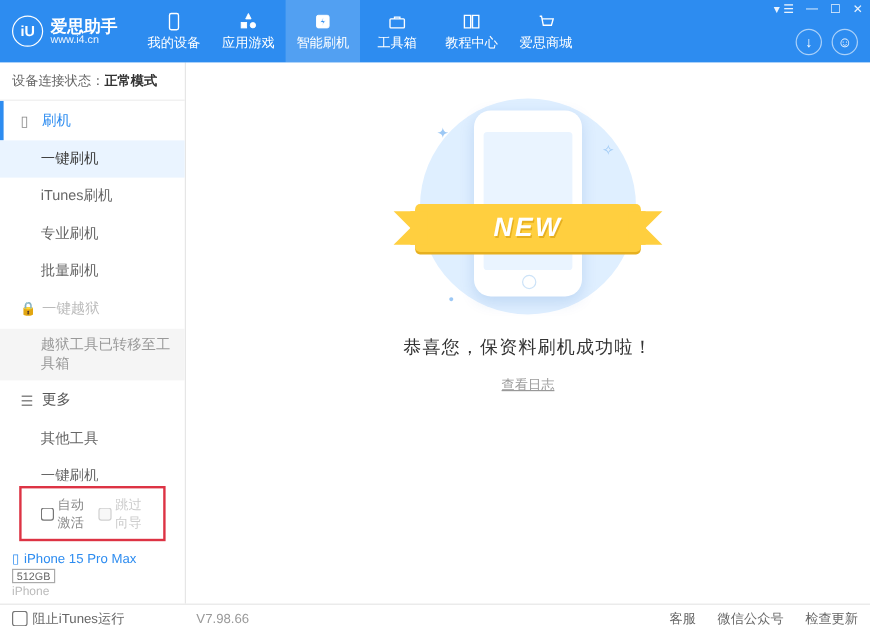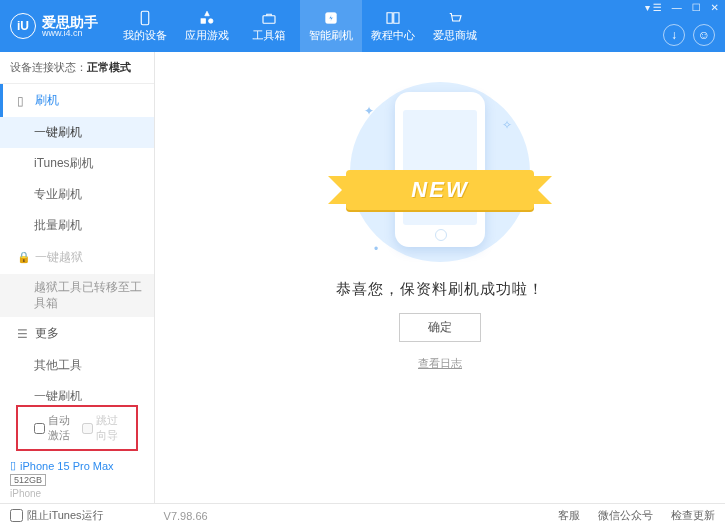--- a/index.html
+++ b/index.html
@@ -94,37 +94,37 @@
     <div class="nav-tab">
         <span class="nav-icon">
           <svg viewBox="0 0 24 24">
             <path d="M12 3l3 6h-6z" fill="#fff"></path>
             <rect x="4" y="13" width="6" height="6" fill="#fff"></rect>
             <circle cx="17" cy="16" r="3" fill="#fff"></circle>
           </svg>
         </span>
         <span>应用游戏</span>
       </div>
+    <div class="nav-tab active">
+        <span class="nav-icon">
+          <svg viewBox="0 0 24 24">
+            <rect x="5" y="5" width="14" height="14" rx="2" fill="#fff"></rect>
+            <path d="M13 7l-4 6h3l-1 4 4-6h-3z" fill="#2d8cf0"></path>
+          </svg>
+        </span>
+        <span>智能刷机</span>
+      </div>
     <div class="nav-tab">
         <span class="nav-icon">
           <svg viewBox="0 0 24 24">
             <rect x="4" y="9" width="16" height="10" rx="1" fill="none" stroke-width="1.5"></rect>
             <path d="M9 9V7h6v2" fill="none" stroke-width="1.5"></path>
           </svg>
         </span>
         <span>工具箱</span>
-      </div>
-    <div class="nav-tab active">
-        <span class="nav-icon">
-          <svg viewBox="0 0 24 24">
-            <rect x="5" y="5" width="14" height="14" rx="2" fill="#fff"></rect>
-            <path d="M13 7l-4 6h3l-1 4 4-6h-3z" fill="#2d8cf0"></path>
-          </svg>
-        </span>
-        <span>智能刷机</span>
       </div>
     <div class="nav-tab">
         <span class="nav-icon">
           <svg viewBox="0 0 24 24">
             <path d="M4 5h7v14H4zM13 5h7v14h-7z" fill="none" stroke-width="1.5"></path>
           </svg>
         </span>
         <span>教程中心</span>
       </div>
     <div class="nav-tab">
@@ -198,21 +198,20 @@
   <div class="main">
     <div class="illus">
       <div class="circle-bg"></div>
       <span class="sparkle s1">✦</span>
       <span class="sparkle s2">✧</span>
       <span class="sparkle s3">•</span>
       <div class="phone"></div>
       <div class="ribbon">NEW</div>
     </div>
     <div class="success-text">恭喜您，保资料刷机成功啦！</div>
-    <button class="ok-btn">确定</button>
     <div class="log-link">查看日志</div>
   </div>
 </div>
 
 <div class="footer">
   <label class="left">
       <input type="checkbox" style="">
       <span>阻止iTunes运行</span>
     </label>
   <span class="version">V7.98.66</span>

